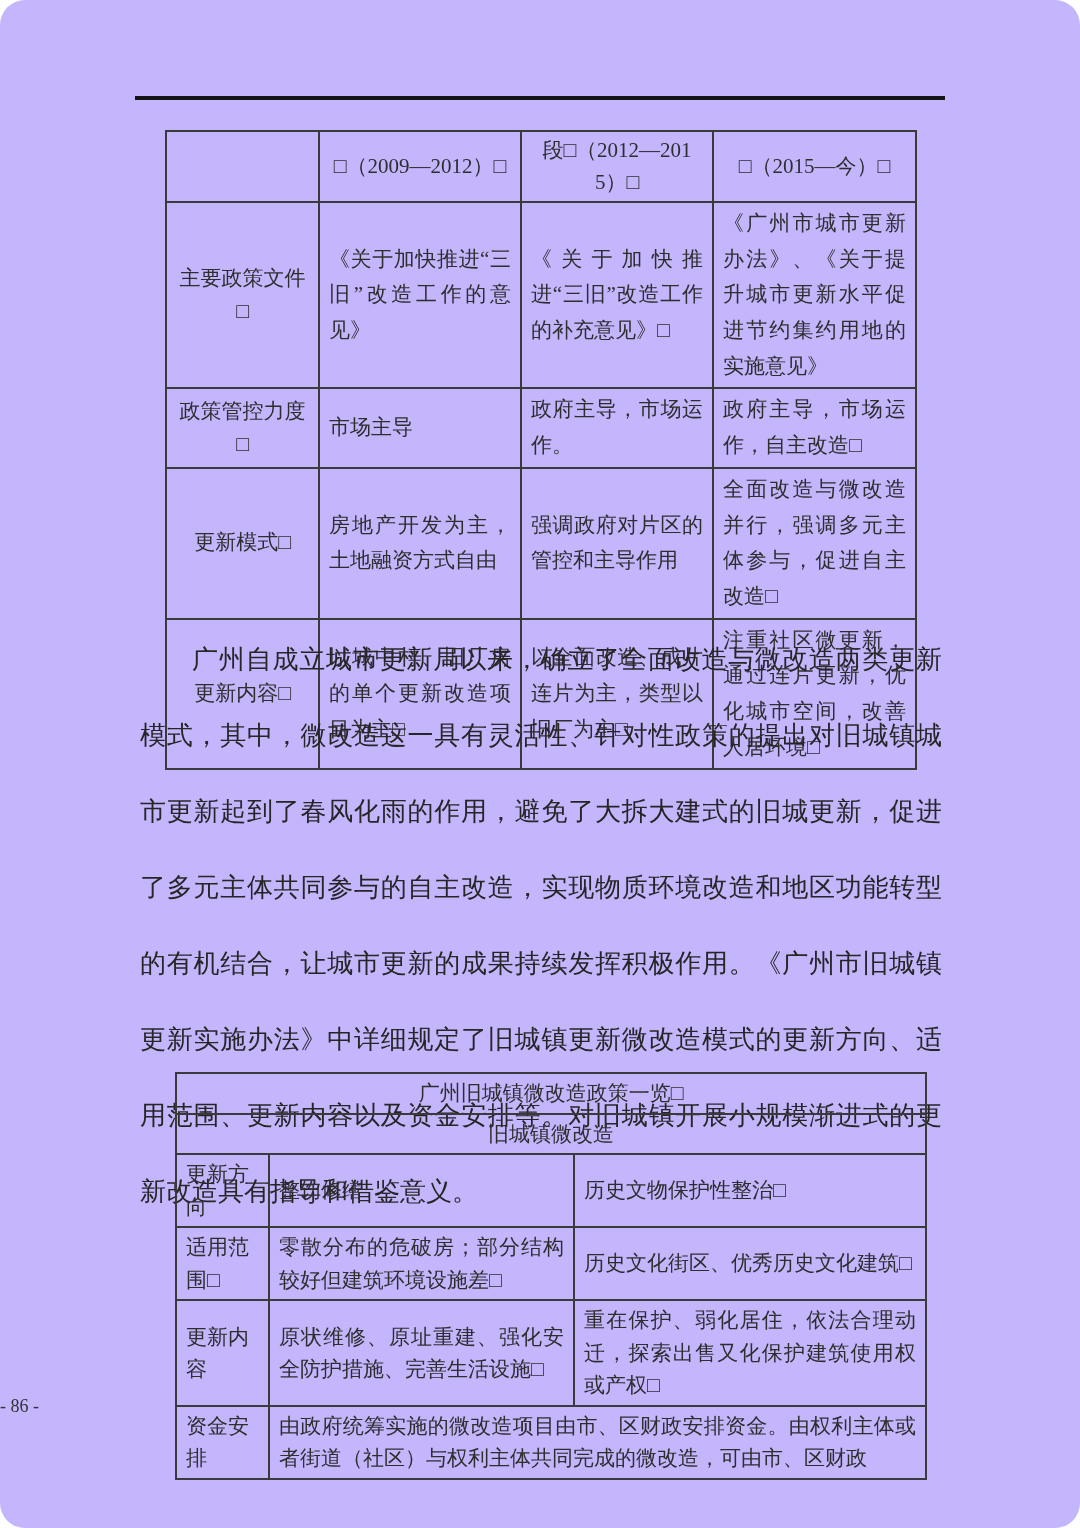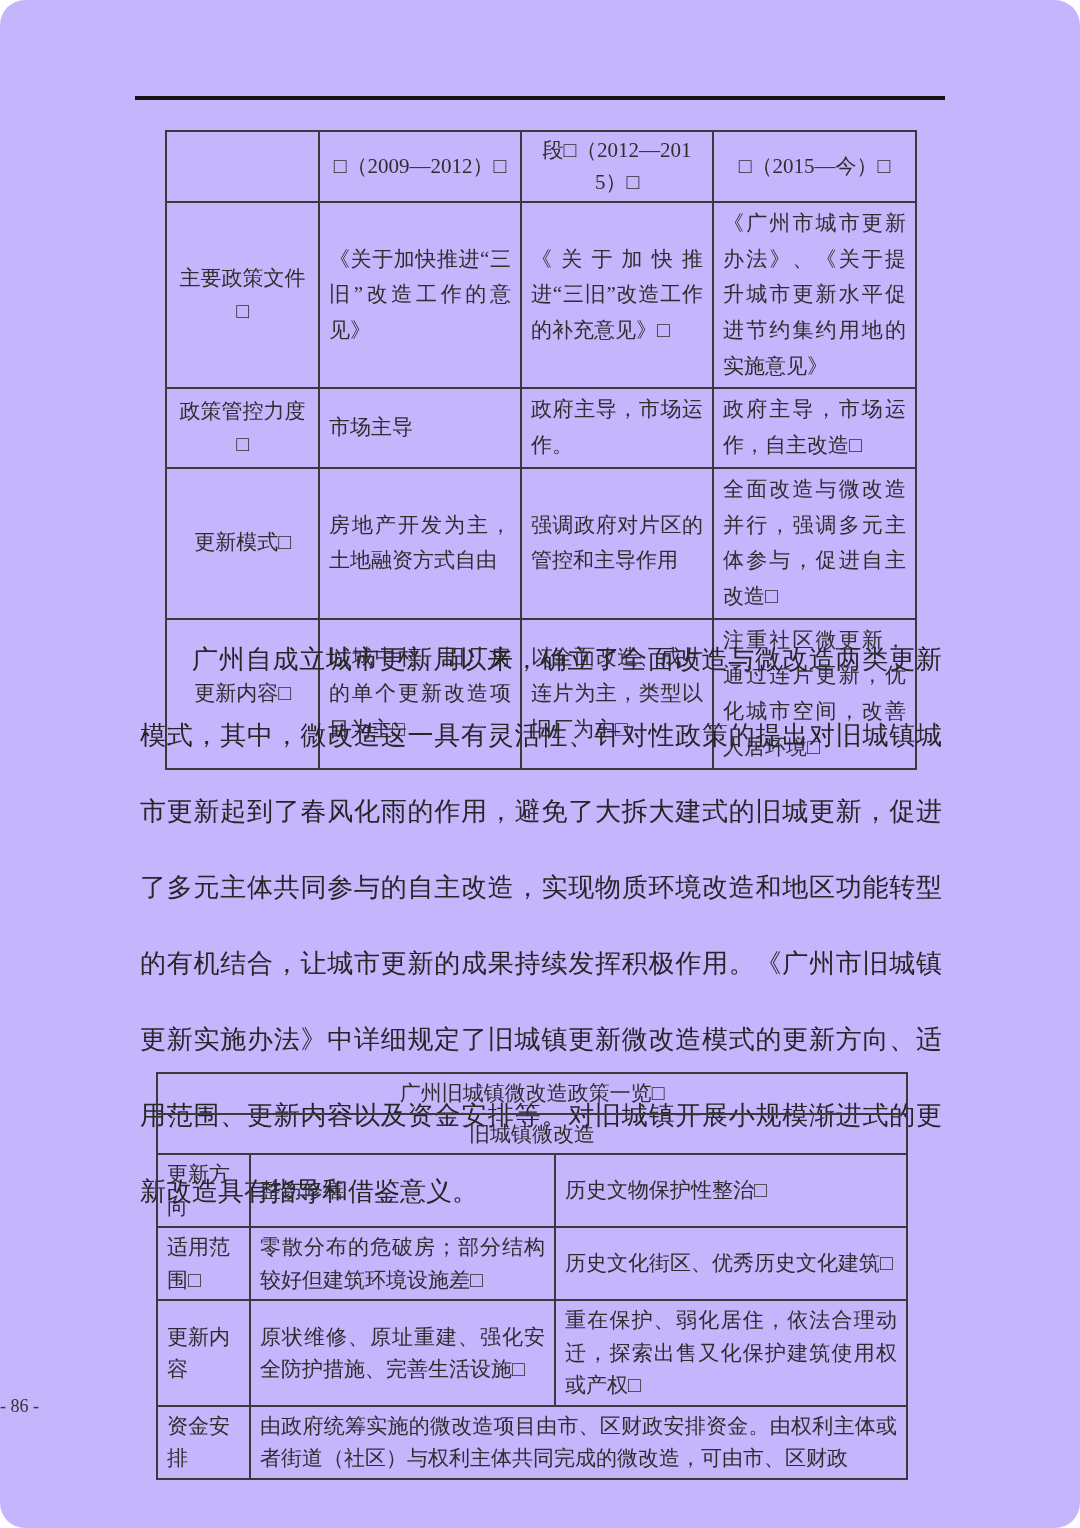--- a/index.html
+++ b/index.html
@@ -36,21 +36,21 @@
   
   .para{
     position:absolute;left:140px;top:622px;width:802px;
     font-size:26px;line-height:76px;
     text-align:justify;text-justify:inter-character;
     text-indent:2em;
     color:#262626;
   }
 
   
-  .table2{position:absolute;left:156px;top:1072px;width:750px;}
+  .table2{position:absolute;left:175px;top:1072px;width:750px;}
   .table2 td{line-height:1.55;}
   .table2 td.span-head{text-align:center;}
   .table2 td.label{text-align:left;}
   .table2 td.content{text-align:justify;text-justify:inter-character;}
 
   .pageno{
     position:absolute;left:0;top:1396px;width:1080px;
     text-align:left;font-size:18px;color:#333;
     font-family:"Liberation Serif","DejaVu Serif",serif;
   }

